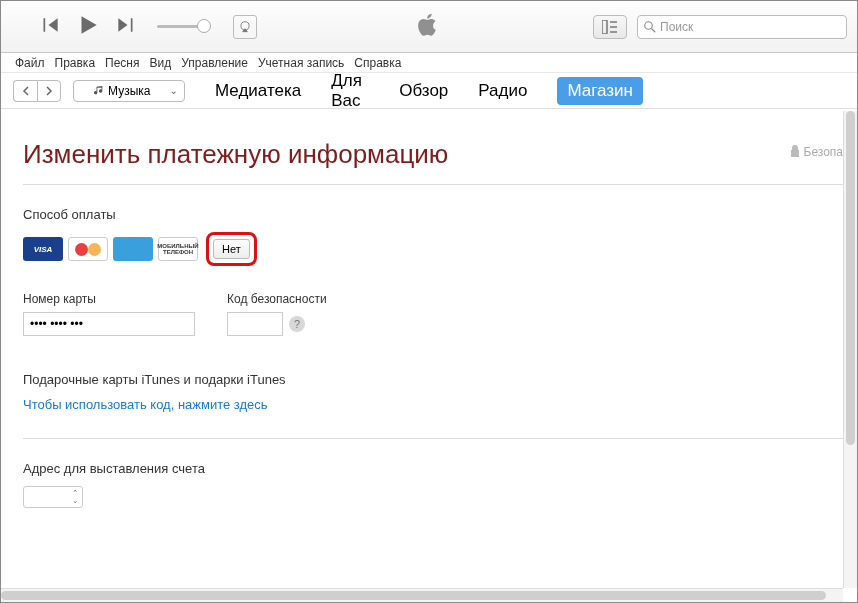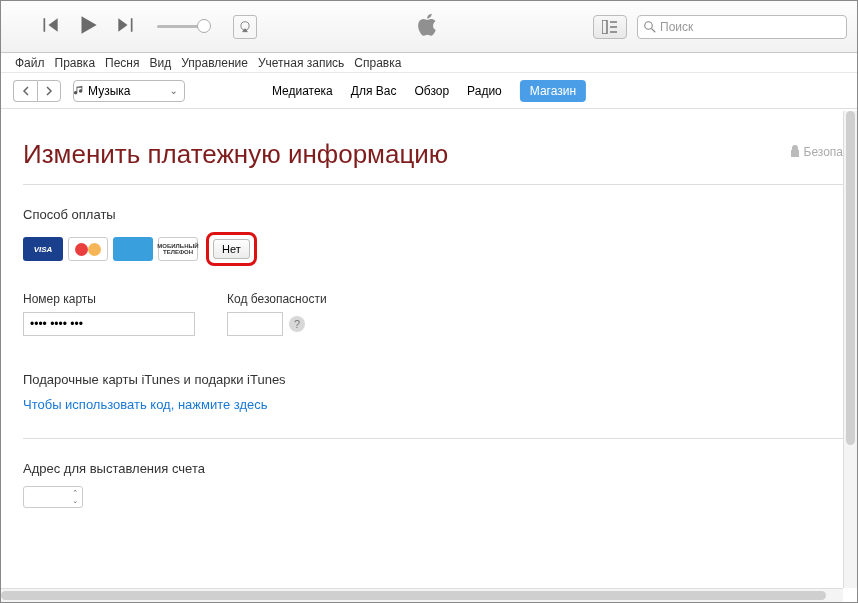--- a/index.html
+++ b/index.html
@@ -31,24 +31,24 @@
 
 .menubar { height: 20px; background: #fff; border-bottom: 1px solid #e8e8e8; display: flex; align-items: center; gap: 10px; padding: 0 14px; font-size: 12px; color: #333; }
 .menubar span { cursor: pointer; }
 
 .navbar { height: 36px; border-bottom: 1px solid #e0e0e0; display: flex; align-items: center; padding: 0 12px; position: relative; }
 .nav-back { display: flex; }
 .nav-btn { width: 24px; height: 22px; border: 1px solid #bbb; background: #fff; display: flex; align-items: center; justify-content: center; cursor: pointer; }
 .nav-btn:first-child { border-radius: 4px 0 0 4px; border-right: none; }
 .nav-btn:last-child { border-radius: 0 4px 4px 0; }
 .nav-btn svg { width: 8px; height: 10px; fill: none; stroke: #666; stroke-width: 1.5; }
-.source-sel { margin-left: 12px; width: 112px; height: 22px; border: 1px solid #bbb; border-radius: 4px; display: flex; align-items: center; padding: 0 0; gap: 4px; font-size: 12px; position: relative; }
+.source-sel { margin-left: 12px; width: 112px; height: 22px; border: 1px solid #bbb; border-radius: 4px; display: flex; align-items: center; padding: 0 20px; gap: 4px; font-size: 12px; position: relative; }
 .source-sel::after { content: "⌄"; position: absolute; right: 6px; font-size: 10px; color: #666; }
 .source-sel svg { width: 10px; height: 10px; fill: #555; }
-.nav-tabs { position: absolute; left: 50%; transform: translateX(-50%); display: flex; gap: 18px; align-items: center; font-size: 12px; }
+.nav-tabs { position: absolute; left: 50%; transform: translateX(-50%); display: flex; gap: 30px; align-items: center; font-size: 17px; }
 .nav-tabs span { cursor: pointer; }
 .nav-tabs .active { background: #4a9ee8; color: #fff; padding: 4px 10px; border-radius: 4px; }
 
 .content { position: absolute; top: 110px; bottom: 14px; left: 0; right: 14px; overflow: hidden; background: #fff; padding: 28px 0 0 22px; }
 .page-title { font-size: 26px; color: #7f1d1d; font-weight: 400; }
 .secure { position: absolute; right: 0; top: 34px; font-size: 12px; color: #aaa; display: flex; align-items: flex-start; gap: 4px; }
 .secure svg { width: 10px; height: 12px; fill: #bbb; }
 hr.sep { border: none; border-top: 1px solid #ddd; margin: 14px 0 22px 0; }
 
 .section-label { font-size: 13px; color: #333; margin-bottom: 10px; }

